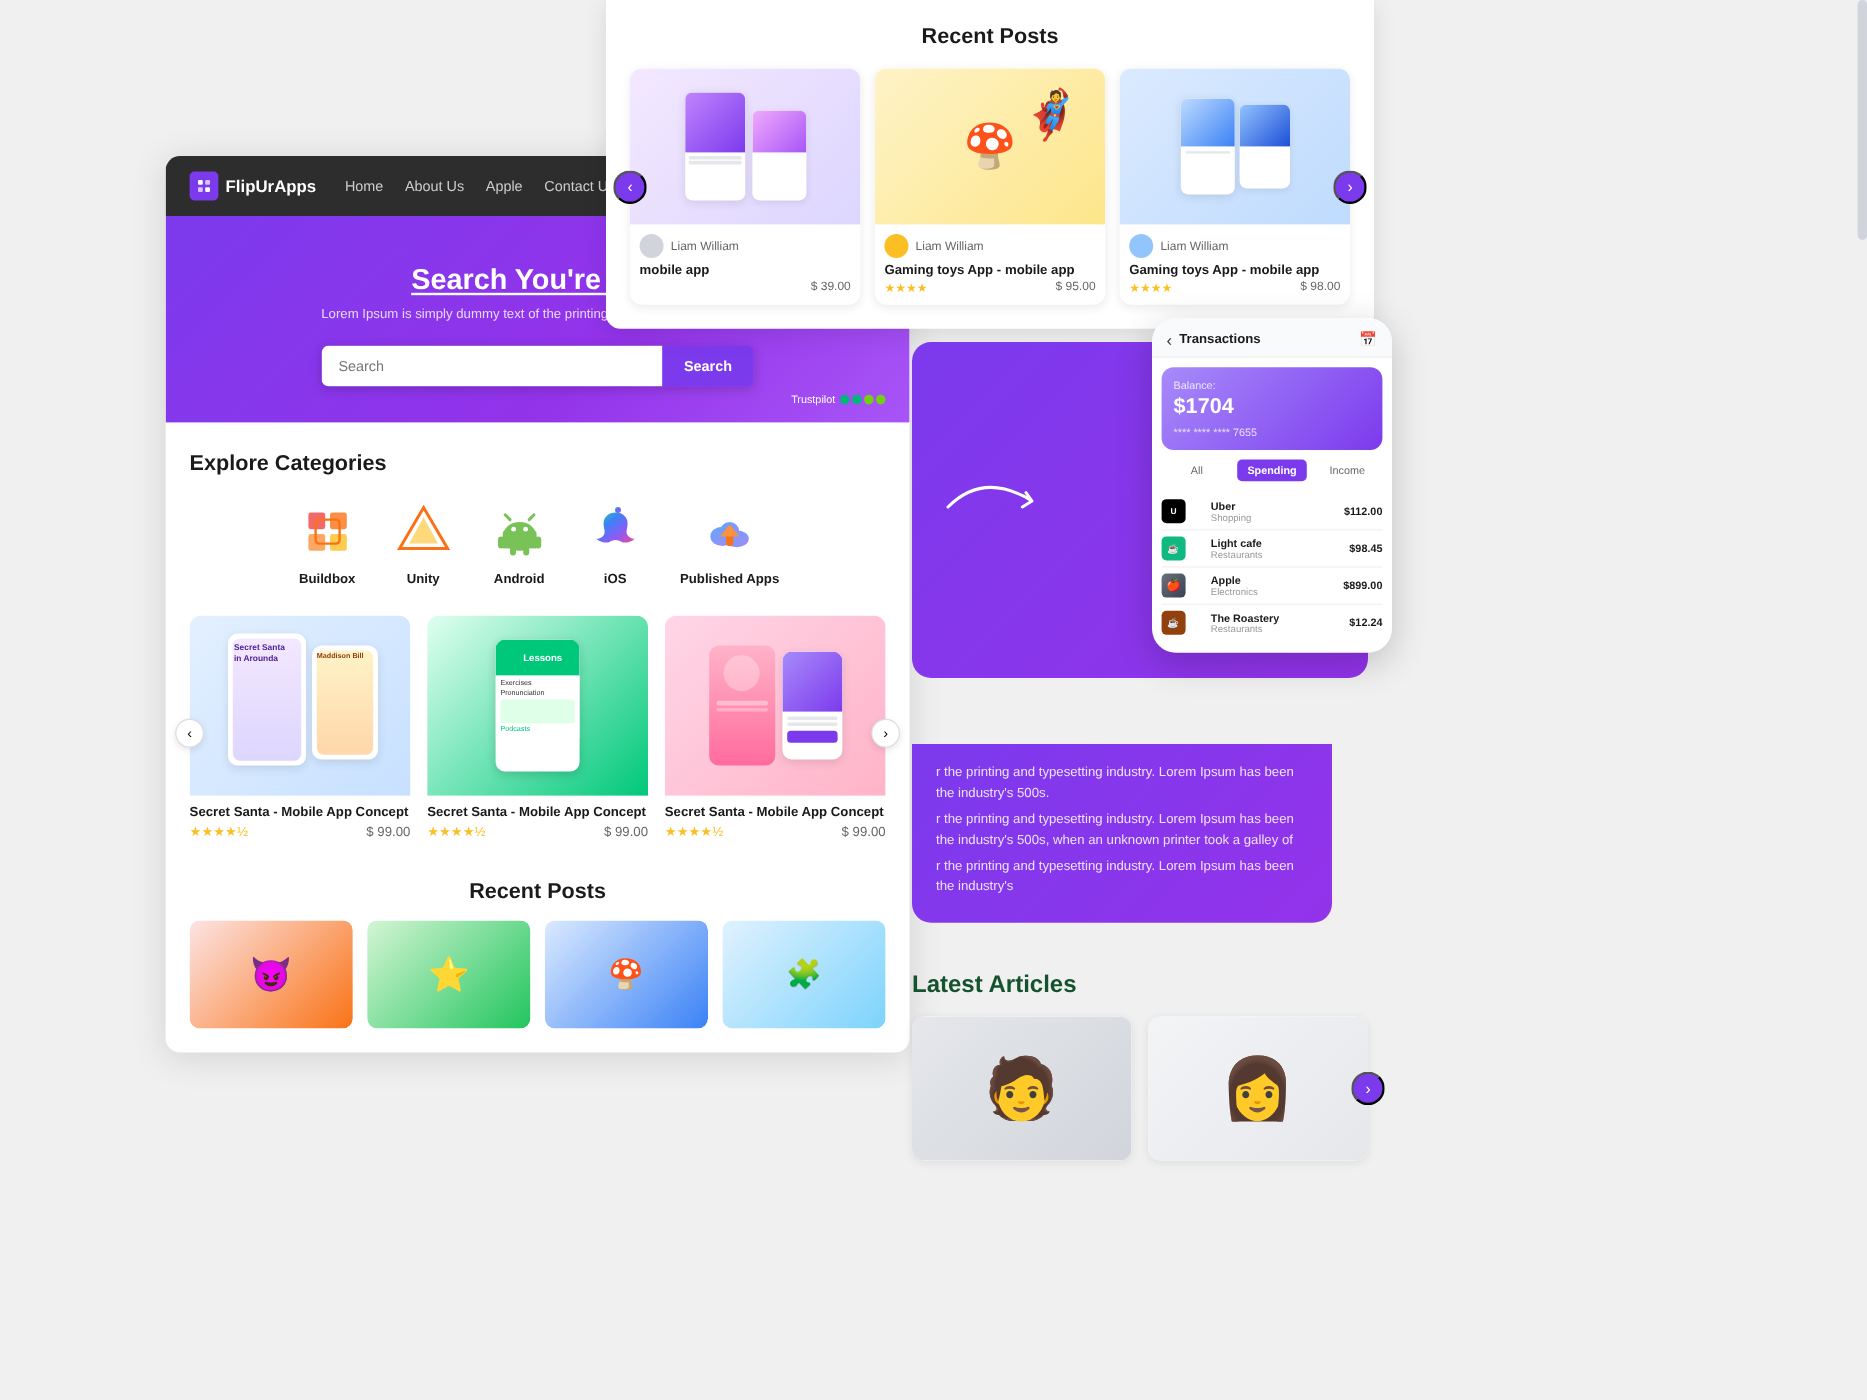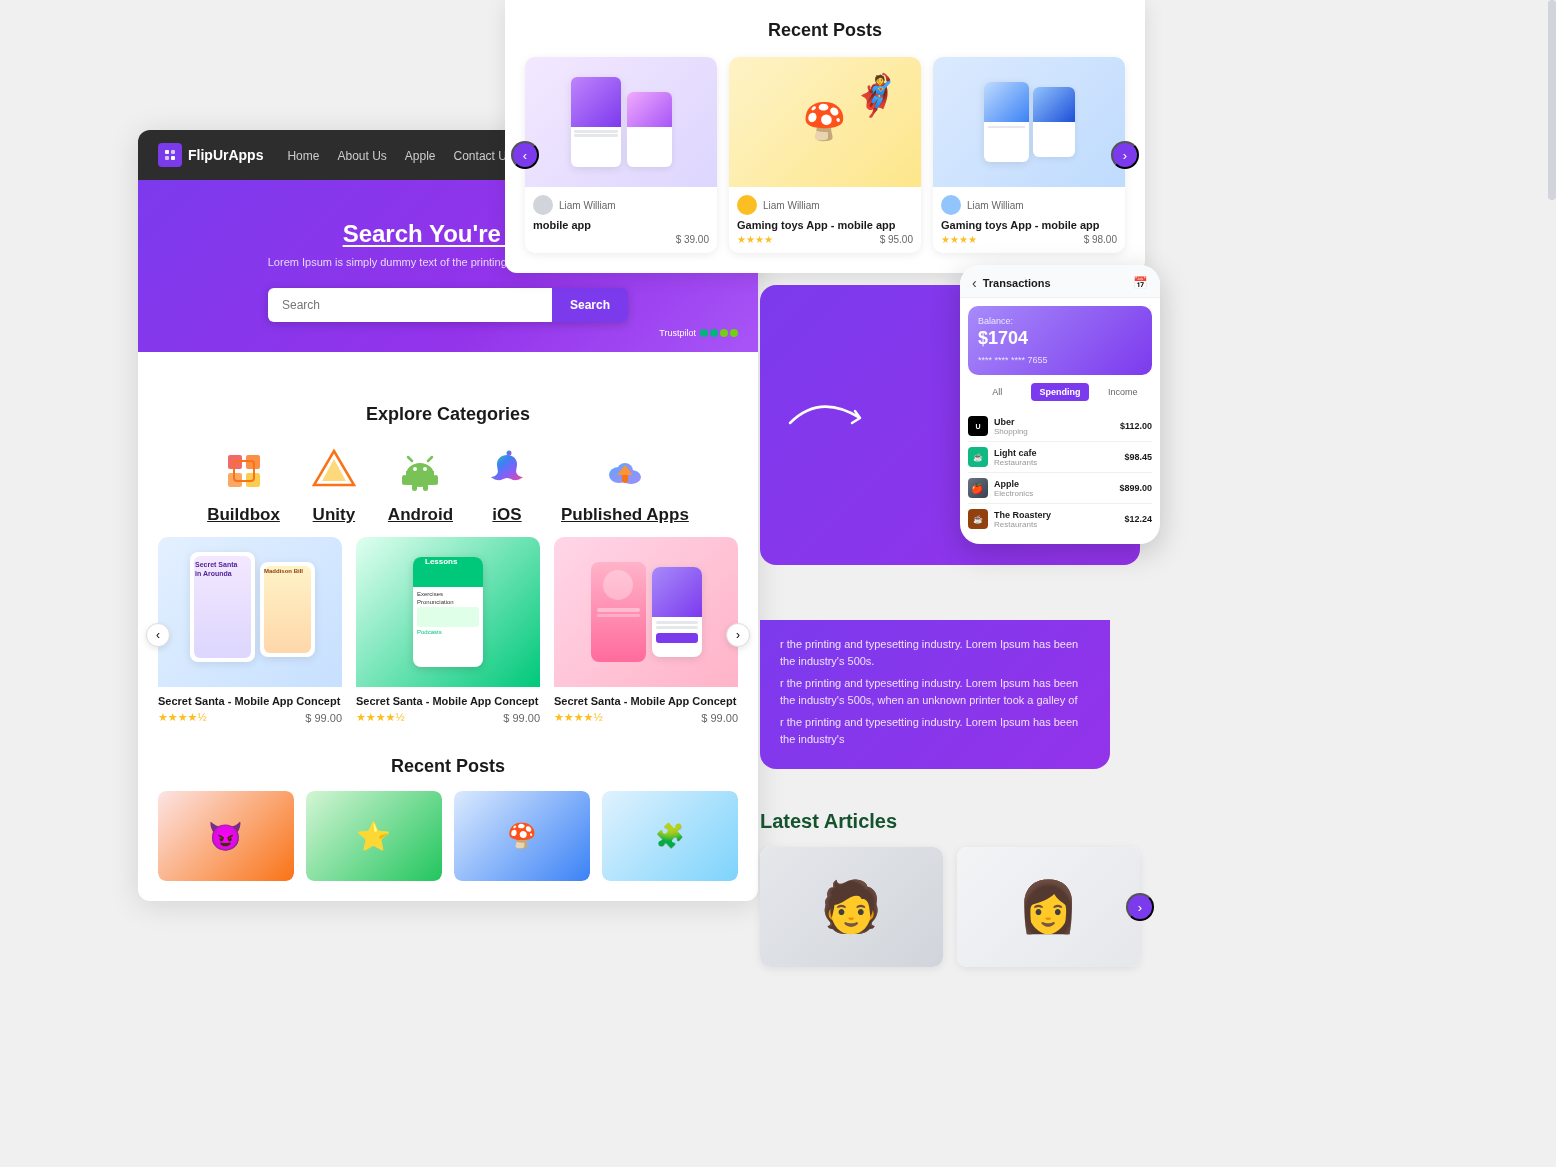--- a/index.html
+++ b/index.html
@@ -147,23 +147,22 @@
     .trust-dot {
       width: 8px;
       height: 8px;
       border-radius: 50%;
       background: #00b67a;
     }
     .trust-dot.light { background: #73cf11; }
 
     
     .categories-section {
-      padding: 12px 20px;
-      text-align: center;
-      margin-top: 40px;
+      padding: 24px 20px;
+      text-align: left;
     }
     .section-title {
       font-size: 18px;
       font-weight: 700;
       color: #1a1a1a;
       margin-bottom: 20px;
     }
     .categories-grid {
       display: flex;
       justify-content: center;
@@ -177,24 +176,23 @@
       cursor: pointer;
     }
     .category-icon {
       width: 52px;
       height: 52px;
       display: flex;
       align-items: center;
       justify-content: center;
     }
     .category-label {
-      font-size: 17px;
+      font-size: 11px;
       font-weight: 600;
       color: #1a1a1a;
-      text-decoration: underline;
     }
 
     
     .featured-section {
       padding: 0 20px 24px;
     }
     .featured-title {
       font-size: 18px;
       font-weight: 700;
       color: #1a1a1a;
@@ -538,21 +536,21 @@
       display: flex;
       align-items: center;
       justify-content: space-between;
       padding: 5px 0;
       border-bottom: 1px solid #f0f0f0;
     }
     .phone-tx:last-child { border-bottom: none; }
     .tx-left {
       display: flex;
       align-items: center;
-      gap: 6px;
+      gap: 21px;
     }
     .tx-name {
       font-size: 9px;
       font-weight: 600;
       color: #1a1a1a;
     }
     .tx-sub {
       font-size: 8px;
       color: #999;
     }
@@ -890,21 +888,21 @@
               <span class="stars">★★★★½</span>
               <span class="card-price">$ 99.00</span>
             </div>
           </div>
         </div>
 
         <div class="featured-card">
           <div class="card-img-green">
             <div style="position:relative; width:130px; height:130px; display:flex; align-items:center; justify-content:center;">
               <div style="width:70px; height:110px; background:#fff; border-radius:8px; box-shadow:0 2px 8px rgba(0,0,0,0.15); overflow:hidden;">
-                <div style="background:#00c87a; height:30px; display:flex; padding:0 12px;">
+                <div style="background:#00c87a; height:30px; display:flex; align-items:center; padding:0 23px;">
                   <div style="color:#fff; font-size:8px; font-weight:700;">Lessons</div>
                 </div>
                 <div style="padding:4px; background:#fff;">
                   <div style="font-size:6px; color:#333; margin-bottom:2px;">Exercises</div>
                   <div style="font-size:6px; color:#333; margin-bottom:2px;">Pronunciation</div>
                   <div style="background:#e0ffe8; height:20px; border-radius:3px; margin-bottom:2px;"></div>
                   <div style="font-size:6px; color:#00c87a;">Podcasts</div>
                 </div>
               </div>
             </div>

